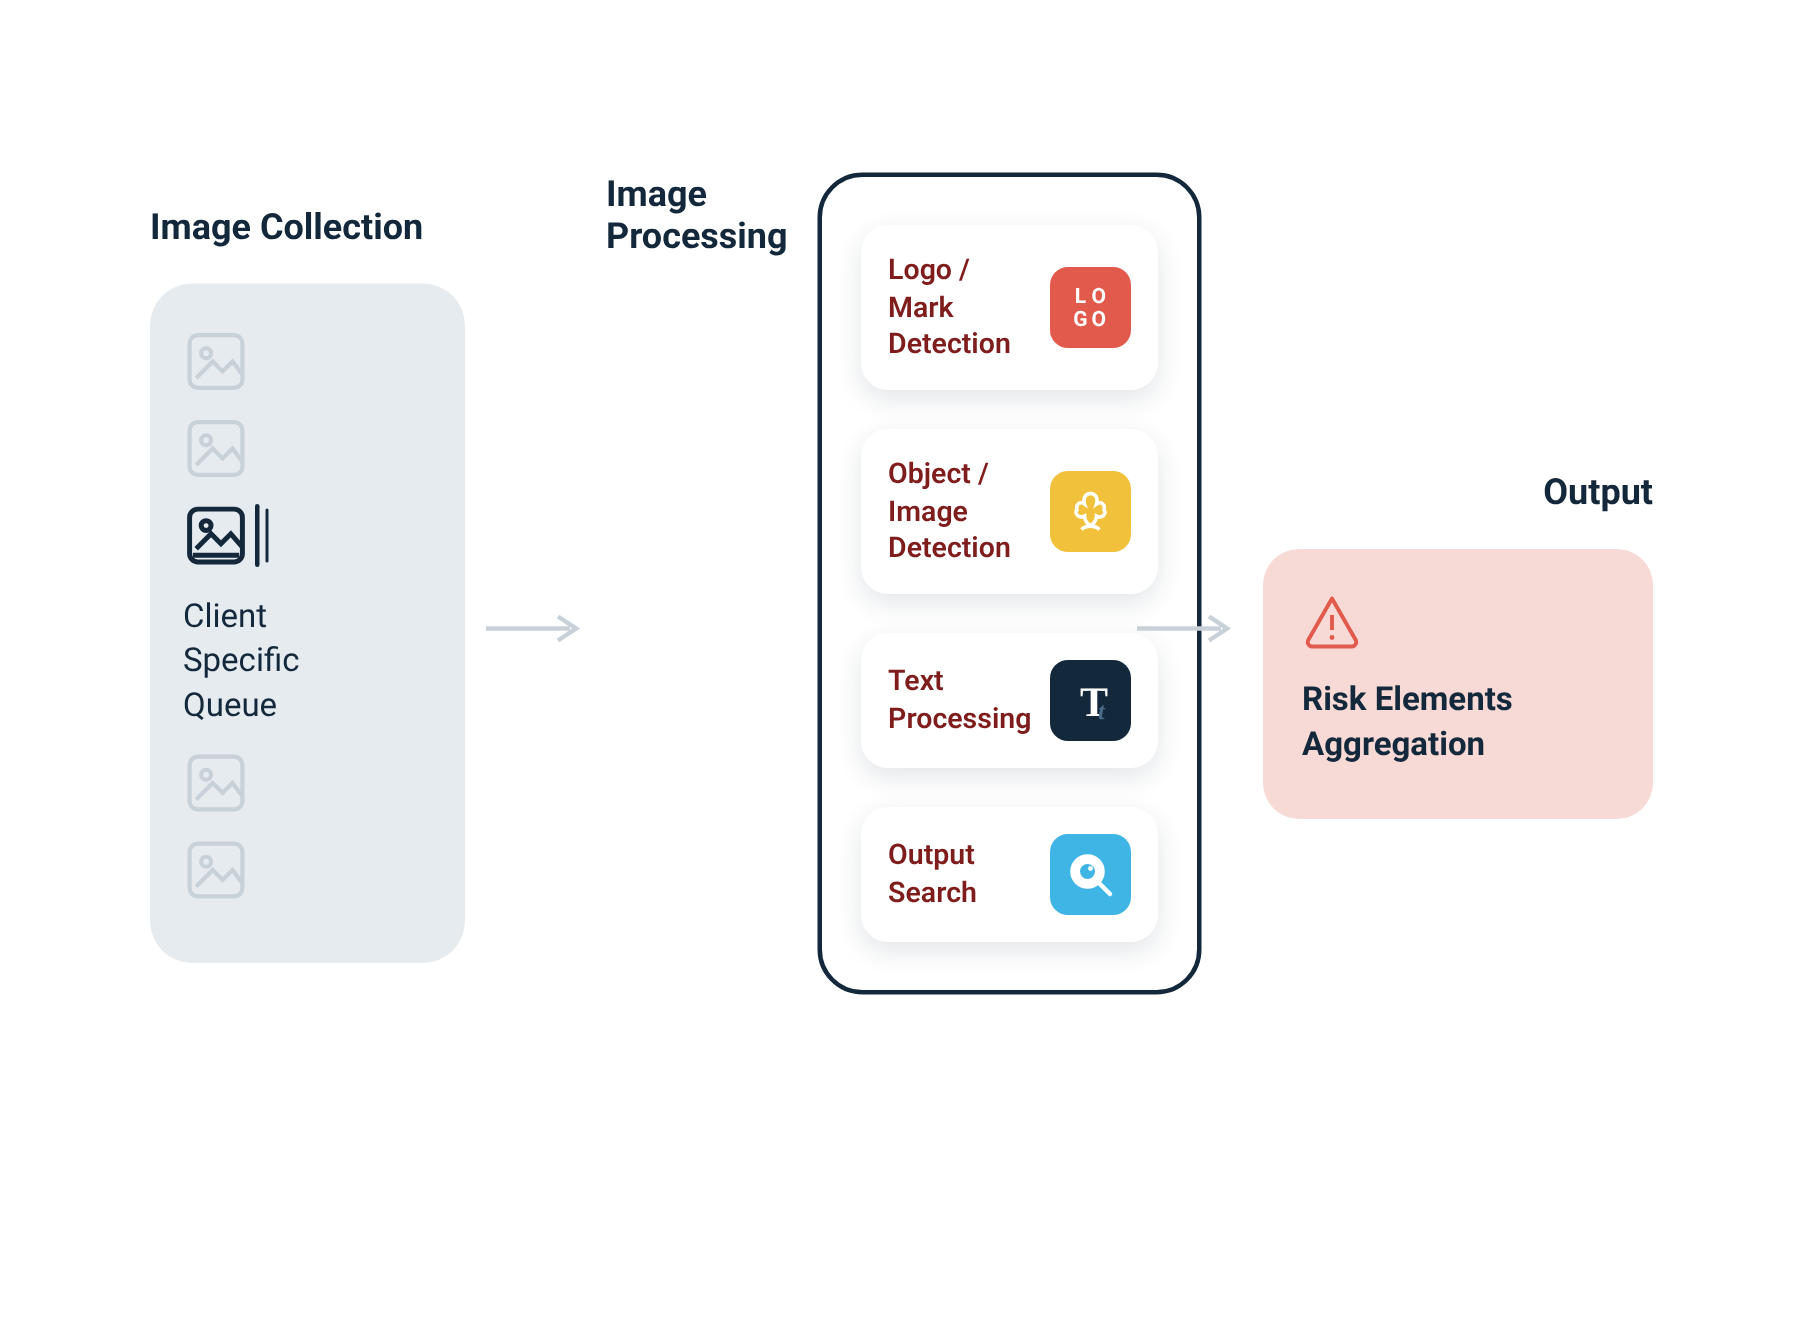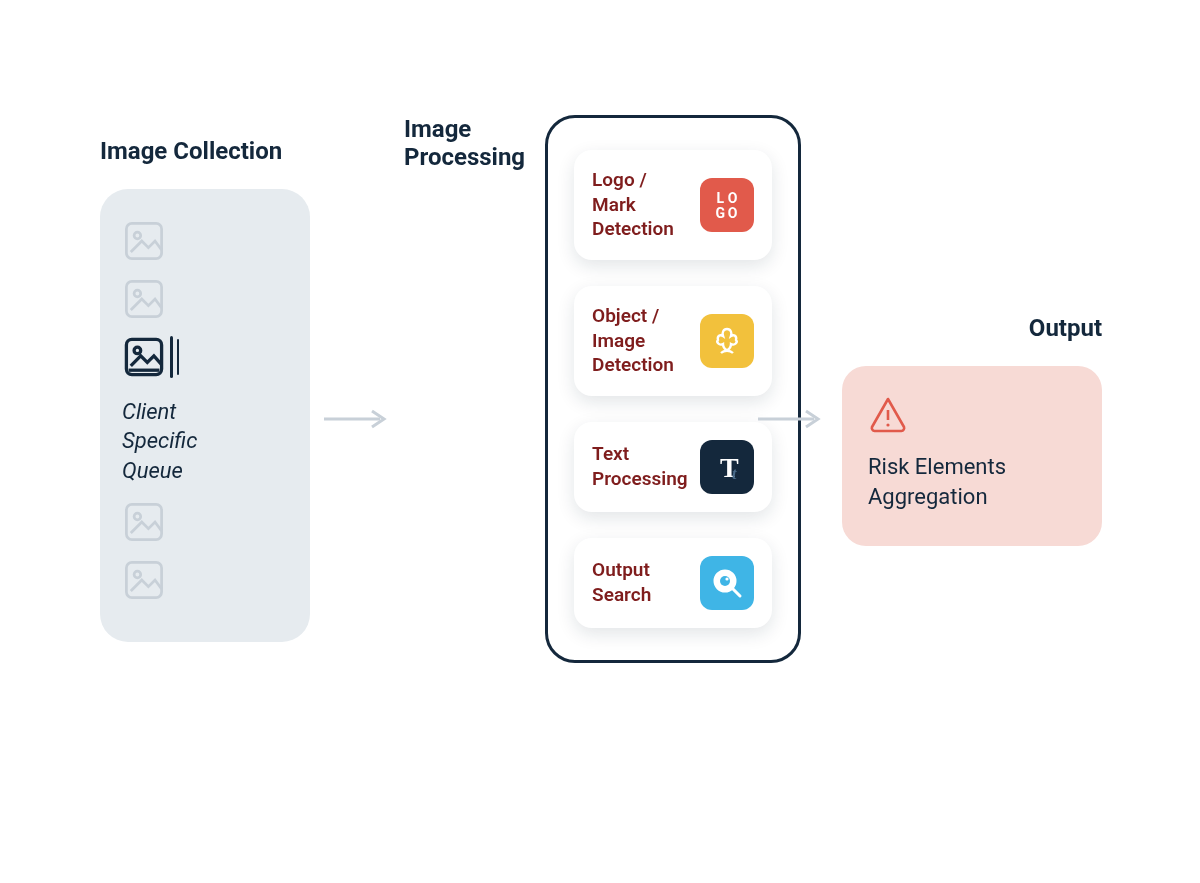--- a/index.html
+++ b/index.html
@@ -27,21 +27,20 @@
   
   .col1 { display: flex; flex-direction: column; width: 210px; }
   .queue-box {
     background: #e6ebef;
     border-radius: 28px;
     padding: 30px 22px 40px 22px;
     display: flex;
     flex-direction: column;
     gap: 14px;
     align-items: flex-start;
-    font-style: italic;
   }
   .ph-icon {
     width: 44px; height: 44px;
     stroke: #c8d0d8;
     stroke-width: 2.5;
     fill: none;
   }
   .ph-active-wrap { display:flex; align-items:center; gap:4px;}
   .ph-active {
     stroke: #14283c;
@@ -111,20 +110,21 @@
     background:#f7dad5;
     border-radius: 24px;
     padding: 28px 26px 34px 26px;
   }
   .out-icon { width:40px; height:40px; stroke:#e15a4b; stroke-width:2.6; fill:none; margin-bottom:14px;}
   .out-label {
     font-size:22px;
     color:#14283c;
     line-height:1.35;
     white-space: pre-line;
+    font-weight: bold;
   }
 </style>
 </head>
 <body>
 
 <div class="stage">
 
   <div class="col1">
     <div class="section-title">Image Collection</div>
     <div class="queue-box">

